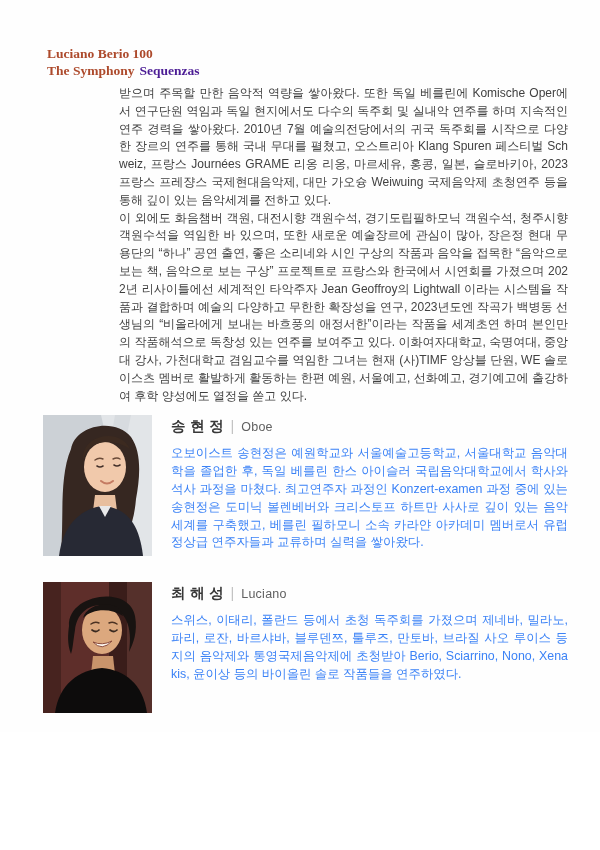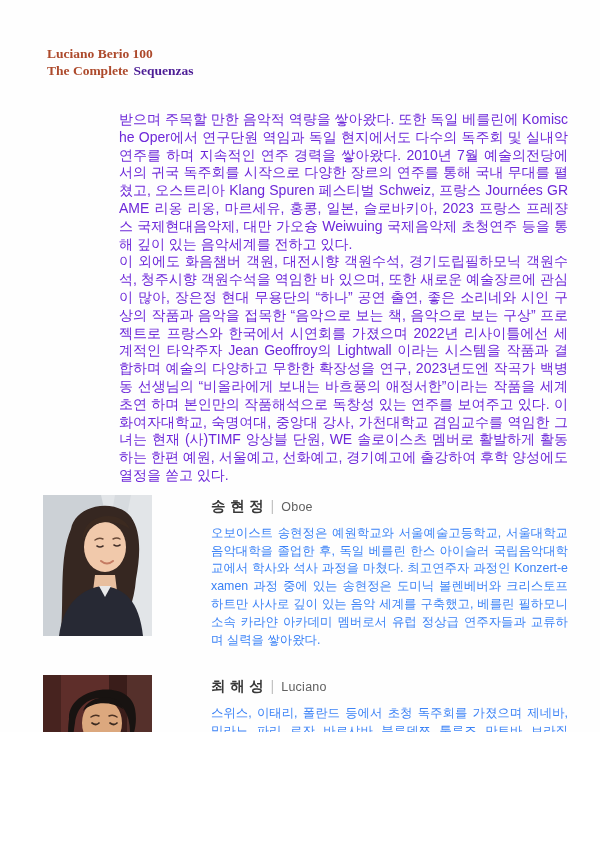--- a/index.html
+++ b/index.html
@@ -19,44 +19,44 @@
     font-weight: bold;
     font-size: 13.5px;
     line-height: 16.5px;
   }
   .header .t1 { color: #ad4a2c; }
   .header .t2 { color: #ad4a2c; }
   .header .accent { color: #4c1d95; margin-left: 5px; }
 
   
   .intro {
-    margin: 32px 32px 0 119px;
+    margin: 6px 32px 0 119px;
     width: 449px;
-    font-size: 14px;
+    font-size: 12px;
     line-height: 17.8px;
     text-align: justify;
     word-break: break-all;
-    color: #6d28d9;
+    color: #404040;
   }
   .intro p, .bio p { margin: 0; }
 
   
   .performer {
     display: flex;
     align-items: flex-start;
     margin: 10px 32px 0 43px;
   }
   .performer.second { margin-top: 26px; }
   .photo {
     flex: 0 0 109px;
     margin-right: 19px;
     line-height: 0;
   }
   .photo svg { display: block; }
-  .content { flex: 1; min-width: 0; margin-left: 40px; }
+  .content { flex: 1; min-width: 0; }
   .performer h2 {
     margin: 2px 0 9px 0;
     font-size: 14.5px;
     font-weight: bold;
     color: #383838;
     letter-spacing: 0;
   }
   .performer h2 .pname { letter-spacing: 0.32em; }
   .performer h2 .divider {
     color: #c2c2c2;
@@ -85,21 +85,21 @@
     color: #4c4c4c;
   }
 </style>
 </head>
 <body>
 
 <div class="page">
 
   <div class="header">
     <div class="t1">Luciano Berio 100</div>
-    <div class="t2"><span>The Complete</span><span class="accent">Sequenzas</span></div>
+    <div class="t2"><span>The Symphony</span><span class="accent">Sequenzas</span></div>
   </div>
 
   <div class="intro">
     <p>받으며 주목할 만한 음악적 역량을 쌓아왔다. 또한 독일 베를린에 Komische Oper에서 연구단원 역임과 독일 현지에서도 다수의 독주회 및 실내악 연주를 하며 지속적인 연주 경력을 쌓아왔다. 2010년 7월 예술의전당에서의 귀국 독주회를 시작으로 다양한 장르의 연주를 통해 국내 무대를 펼쳤고, 오스트리아 Klang Spuren 페스티벌 Schweiz, 프랑스 Journées GRAME 리옹 리옹, 마르세유, 홍콩, 일본, 슬로바키아, 2023 프랑스 프레쟝스 국제현대음악제, 대만 가오슝 Weiwuing 국제음악제 초청연주 등을 통해 깊이 있는 음악세계를 전하고 있다.</p>
     <p>이 외에도 화음챔버 객원, 대전시향 객원수석, 경기도립필하모닉 객원수석, 청주시향 객원수석을 역임한 바 있으며, 또한 새로운 예술장르에 관심이 많아, 장은정 현대 무용단의 “하나” 공연 출연, 좋은 소리네와 시인 구상의 작품과 음악을 접목한 “음악으로 보는 책, 음악으로 보는 구상” 프로젝트로 프랑스와 한국에서 시연회를 가졌으며 2022년 리사이틀에선 세계적인 타악주자 Jean Geoffroy의 Lightwall 이라는 시스템을 작품과 결합하며 예술의 다양하고 무한한 확장성을 연구, 2023년도엔 작곡가 백병동 선생님의 “비올라에게 보내는 바흐풍의 애정서한”이라는 작품을 세계초연 하며 본인만의 작품해석으로 독창성 있는 연주를 보여주고 있다. 이화여자대학교, 숙명여대, 중앙대 강사, 가천대학교 겸임교수를 역임한 그녀는 현재 (사)TIMF 앙상블 단원, WE 솔로이스츠 멤버로 활발하게 활동하는 한편 예원, 서울예고, 선화예고, 경기예고에 출강하여 후학 양성에도 열정을 쏟고 있다.</p>
   </div>
 
   <section class="performer">
     <div class="photo">
       <svg width="109" height="141" viewBox="0 0 109 141" xmlns="http://www.w3.org/2000/svg">

